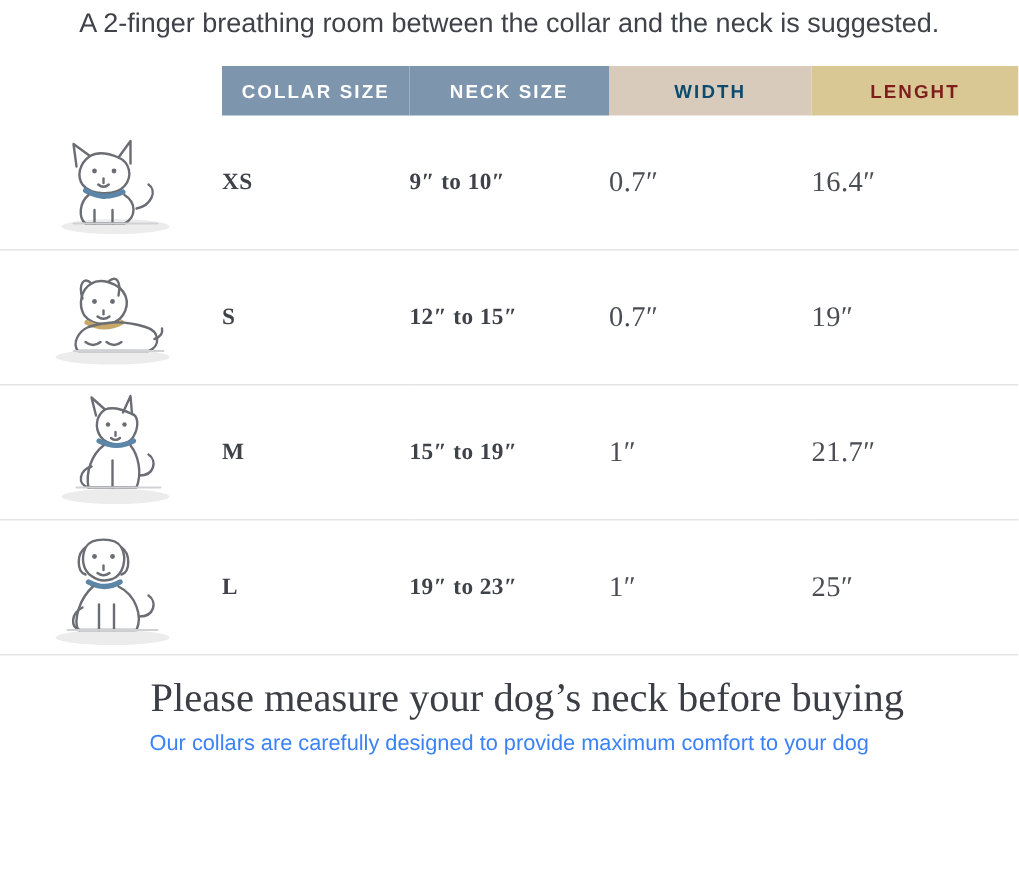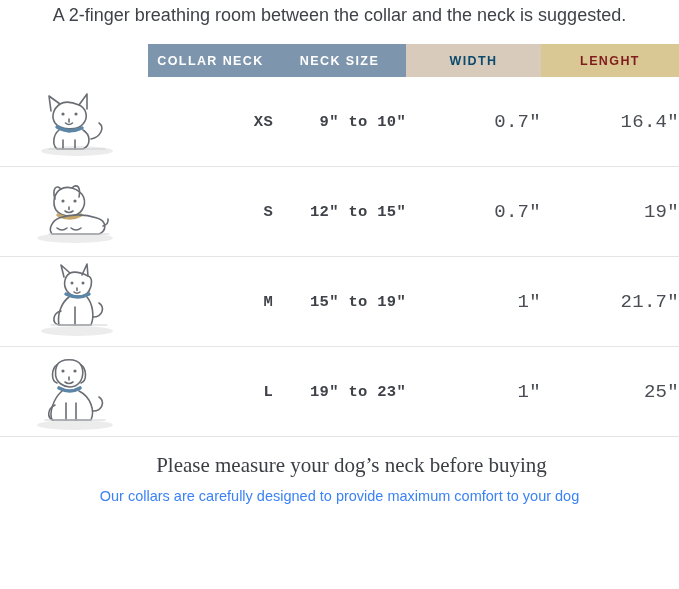--- a/index.html
+++ b/index.html
@@ -72,23 +72,23 @@
   th.h-neck   { background: #7e96ad; }
   th.h-width  { background: #d8cbbb; color:#0c4a6e; }
   th.h-length { background: #d9c893; color:#7f1d1d; }
   th.h-collar, th.h-neck { color:#ffffff; }
 
   tbody tr { border-bottom: 1px solid #e4e4e4; }
   tbody tr:first-child { border-top: none; }
   tbody td {
     height: 89px;
     padding: 0;
-    text-align: right;
+    text-align: left;
     vertical-align: middle;
-    font-family: Liberation Mono, monospace;
+    font-family: Liberation Serif, serif;
   }
   td.cell-size {
     font-size: 15.5px;
     font-weight: bold;
     color: #3f4248;
     letter-spacing: 0.3px;
   }
   td.cell-neck {
     font-size: 15.5px;
     font-weight: bold;
@@ -109,21 +109,21 @@
     height: 89px;
   }
 
   
   .footer {
     margin-top: 14px;
     text-align: center;
   }
   .footer-main {
     font-family: "Liberation Serif", serif;
-    font-size: 21px;
+    font-size: 27px;
     color: #3b3e44;
     line-height: 28px;
     padding-left: 24px;
   }
   .footer-sub {
     font-family: "Liberation Sans", sans-serif;
     font-size: 14.5px;
     color: #3b82f6;
     line-height: 24px;
     margin-top: 5px;
@@ -140,21 +140,21 @@
     <colgroup>
       <col class="c-img">
         <col class="c-collar">
         <col class="c-neck">
         <col class="c-width">
         <col class="c-length">
     </colgroup>
     <thead>
       <tr>
         <th class="blank"></th>
-        <th class="h-collar">COLLAR NECK</th>
+        <th class="h-collar">COLLAR SIZE</th>
         <th class="h-neck">NECK SIZE</th>
         <th class="h-width">WIDTH</th>
         <th class="h-length">LENGHT</th>
       </tr>
     </thead>
     <tbody>
 
       <tr>
         <td class="cell-img">
           <div class="dogwrap">

